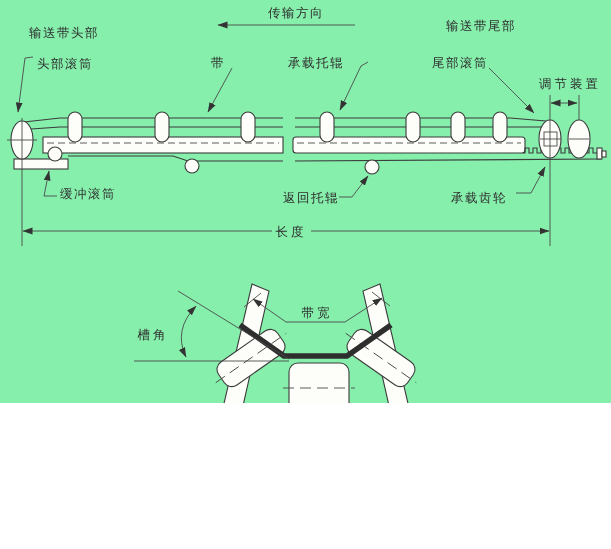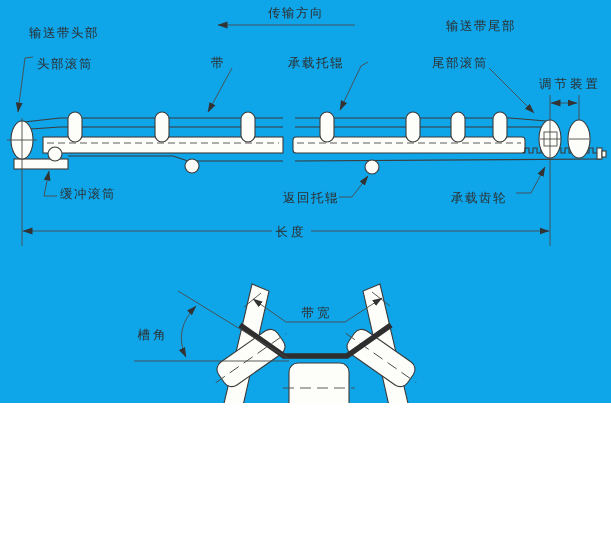--- a/index.html
+++ b/index.html
@@ -1,17 +1,17 @@
 <!DOCTYPE html>
 <html><head>
 <meta charset="utf-8">
 <style>
   html,body{margin:0;padding:0;background:#fff;}
   .page{
-    width:611px;height:403px;position:relative;background:#0ea5e9;
+    width:611px;height:403px;position:relative;background:#86efac;
     font-family:"Liberation Sans", sans-serif;overflow:hidden;
   }
   svg{display:block}
   text{
     font-family:"Liberation Sans", sans-serif;
     fill:#2e2e2e;
   }
   .lbl{font-size:12.5px;letter-spacing:1.5px;}
   .lbl-wide{font-size:12.5px;letter-spacing:3px;}
   .thin{stroke:#4a4a4a;stroke-width:0.9;fill:none;}

